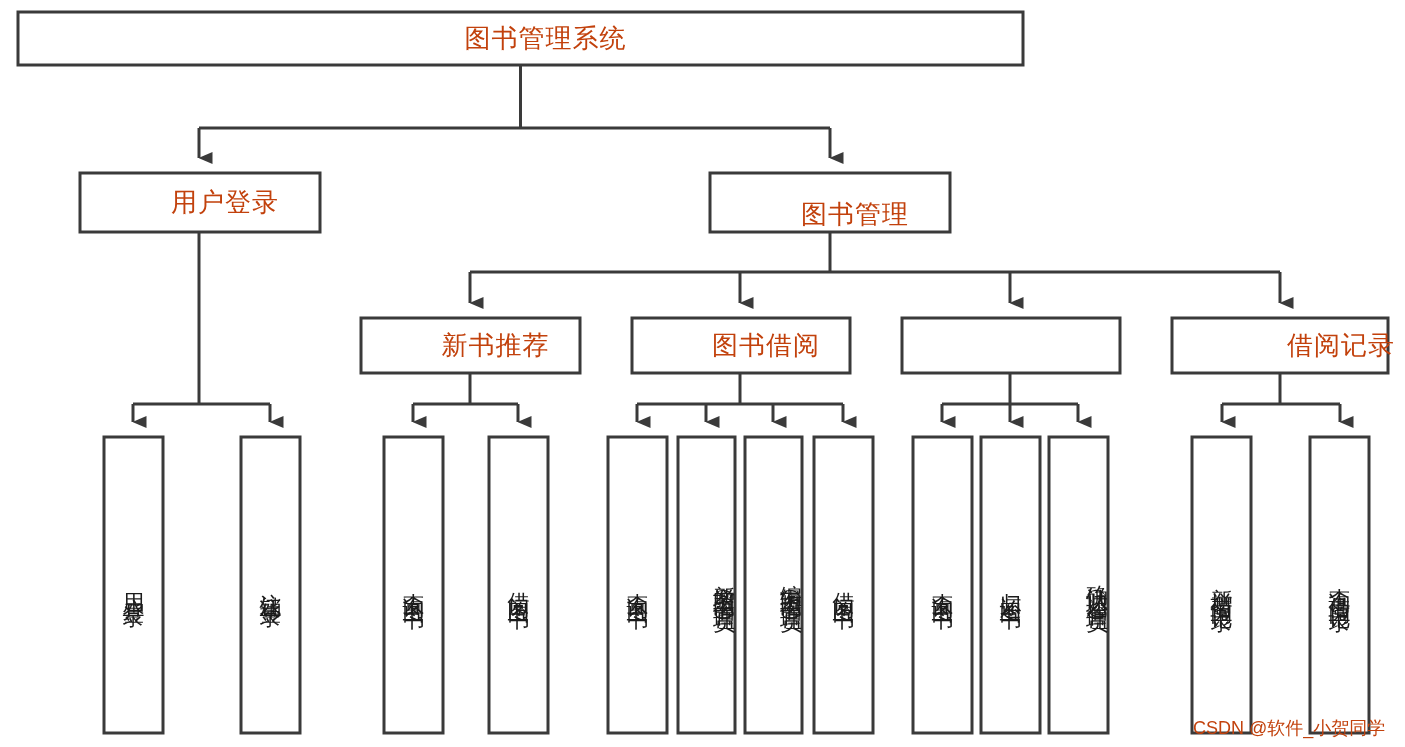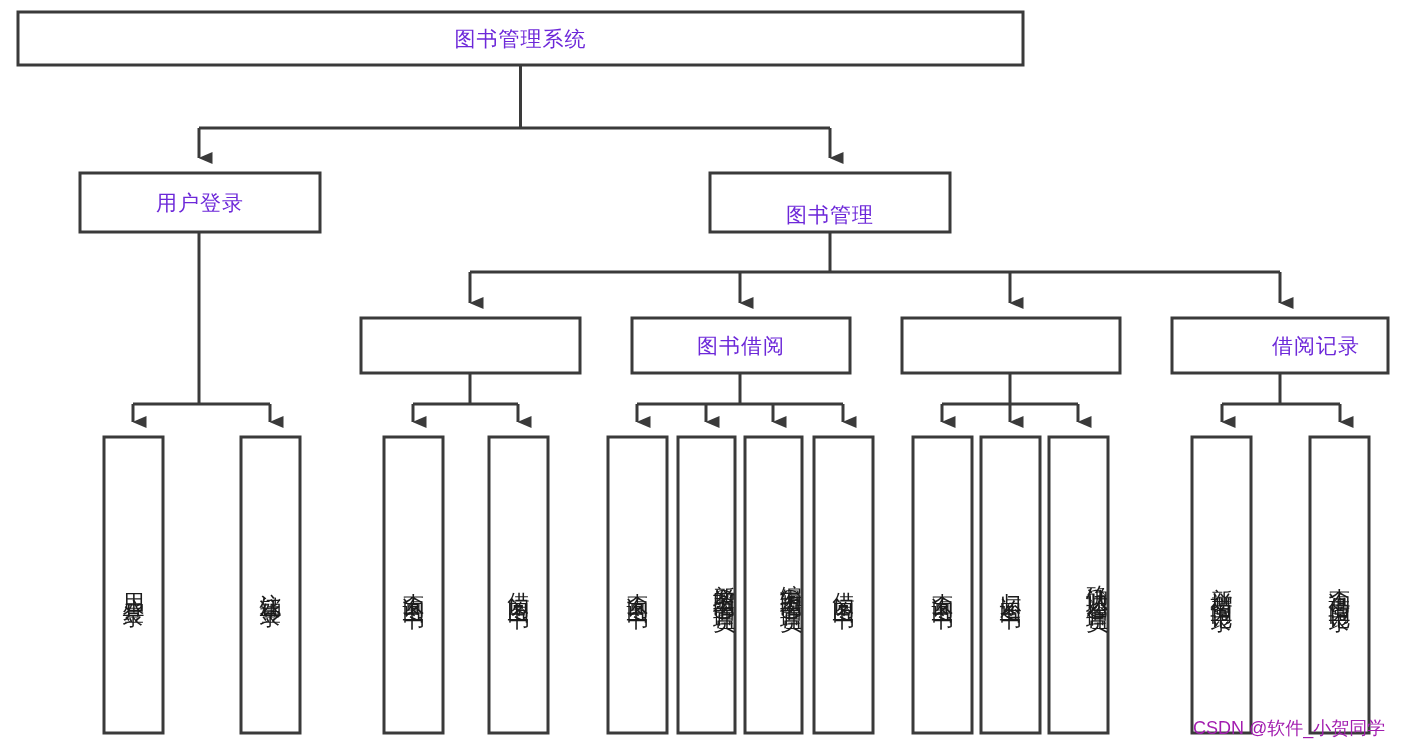--- a/index.html
+++ b/index.html
@@ -39,26 +39,27 @@
   }
   .arrowhead {
     fill: #3a3a3a;
     stroke: none;
   }
   .node-label-h {
     position: absolute;
     display: flex;
     align-items: center;
     justify-content: center;
-    color: #6d28d9;
-    font-family: "Liberation Sans", sans-serif;
-    font-size: 21px;
+    color: #c2410c;
+    font-family: "Liberation Sans", sans-serif;
+    font-size: 26px;
     letter-spacing: 1px;
     white-space: nowrap;
     pointer-events: none;
+    margin-left: 25px;
   }
   .node-label-v {
     position: absolute;
     display: flex;
     align-items: flex-start;
     justify-content: center;
     color: #1b1b1b;
     font-family: "Liberation Sans", sans-serif;
     font-size: 22px;
     writing-mode: vertical-rl;
@@ -66,21 +67,21 @@
     letter-spacing: 5px;
     line-height: 1;
     white-space: nowrap;
     pointer-events: none;
   }
   .node-label-v.centered {
     align-items: center;
   }
   .watermark {
     position: absolute;
-    color: #a21caf;
+    color: #c2410c;
     font-family: "Liberation Sans", sans-serif;
     font-size: 18px;
     white-space: nowrap;
     pointer-events: none;
   }
 </style>
 </head>
 <body>
 
 <div id="diagram-root">
@@ -173,20 +174,21 @@
 
     <rect class="node-box" x="1192" y="437" width="59" height="296"></rect>
     <rect class="node-box" x="1310" y="437" width="59" height="296"></rect>
   </svg>
 
   <div class="node-label-h" style="left:18px; top:12px; width:1005px; height:53px;">图书管理系统</div>
 
   <div class="node-label-h" style="left:80px; top:173px; width:240px; height:59px;">用户登录</div>
   <div class="node-label-h" style="left:710px; top:185px; width:240px; height:59px;">图书管理</div>
 
+  <div class="node-label-h" style="left:361px; top:318px; width:219px; height:55px;">新书推荐</div>
   <div class="node-label-h" style="left:632px; top:318px; width:218px; height:55px;">图书借阅</div>
   <div class="node-label-h" style="left:1172px; top:318px; width:228px; height:55px;padding-left:30px;">借阅记录</div>
 
   <div class="node-label-v centered" style="left:104px; top:437px; width:59px; height:296px;">用户登录</div>
   <div class="node-label-v centered" style="left:241px; top:437px; width:59px; height:296px;">注销登录</div>
 
   <div class="node-label-v centered" style="left:384px; top:437px; width:59px; height:296px;">查询图书</div>
   <div class="node-label-v centered" style="left:489px; top:437px; width:59px; height:296px;">借阅图书</div>
 
   <div class="node-label-v centered" style="left:608px; top:437px; width:59px; height:296px;">查询图书</div>

